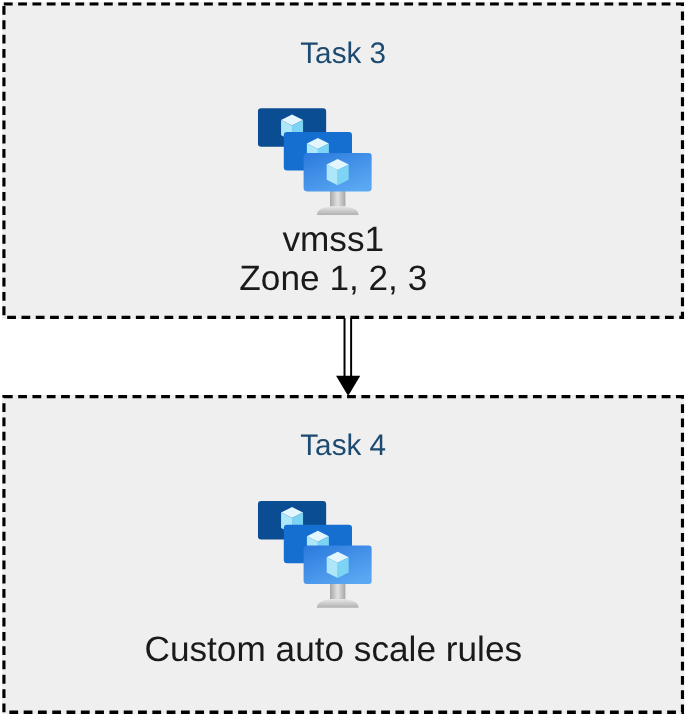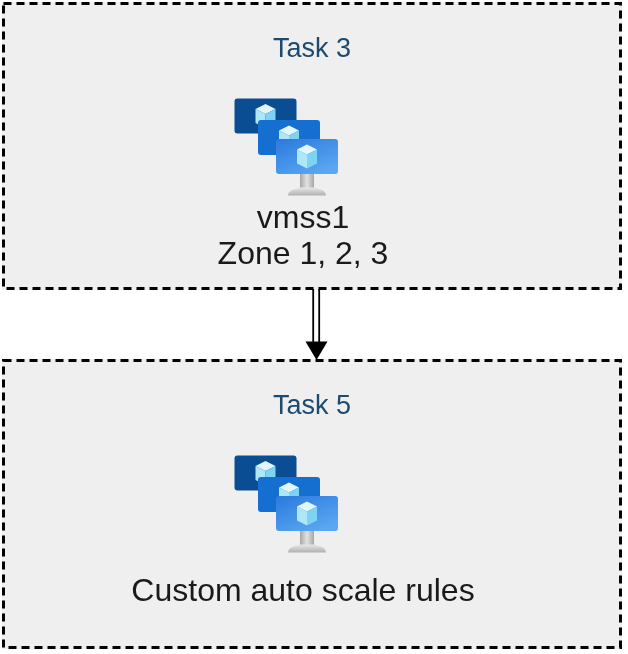--- a/index.html
+++ b/index.html
@@ -125,21 +125,21 @@
     <line x1="11.2" y1="0" x2="11.2" y2="56" stroke="#000000" stroke-width="1.8"></line>
     <line x1="17.2" y1="0" x2="17.2" y2="56" stroke="#000000" stroke-width="1.8"></line>
     <polygon points="3.5,52.5 25.5,52.5 14.5,71" fill="#000000"></polygon>
   </svg>
 
   <div class="task-box" id="box2">
     <svg class="border-svg" viewBox="0 0 620 290">
       <rect x="1.5" y="1.5" width="617" height="287" fill="none" stroke="#000000" stroke-width="3" stroke-dasharray="8 5"></rect>
     </svg>
 
-    <div class="task-title">Task 5</div>
+    <div class="task-title">Task 4</div>
 
     <svg class="vmss-icon" viewBox="0 0 104 98">
 
       <rect x="0.5" y="0.5" width="62" height="35" rx="3" fill="#0b4d92"></rect>
       <polygon points="31.5,6 41.5,11 31.5,16 21.5,11" fill="#e3f6fd"></polygon>
       <polygon points="21.5,11 31.5,16 31.5,30 21.5,25" fill="#aee7fa"></polygon>
       <polygon points="41.5,11 31.5,16 31.5,30 41.5,25" fill="#7cd3f3"></polygon>
 
       <rect x="24" y="22" width="62" height="35" rx="3" fill="#146fd0"></rect>
       <polygon points="55,27.5 65,32.5 55,37.5 45,32.5" fill="#e3f6fd"></polygon>

